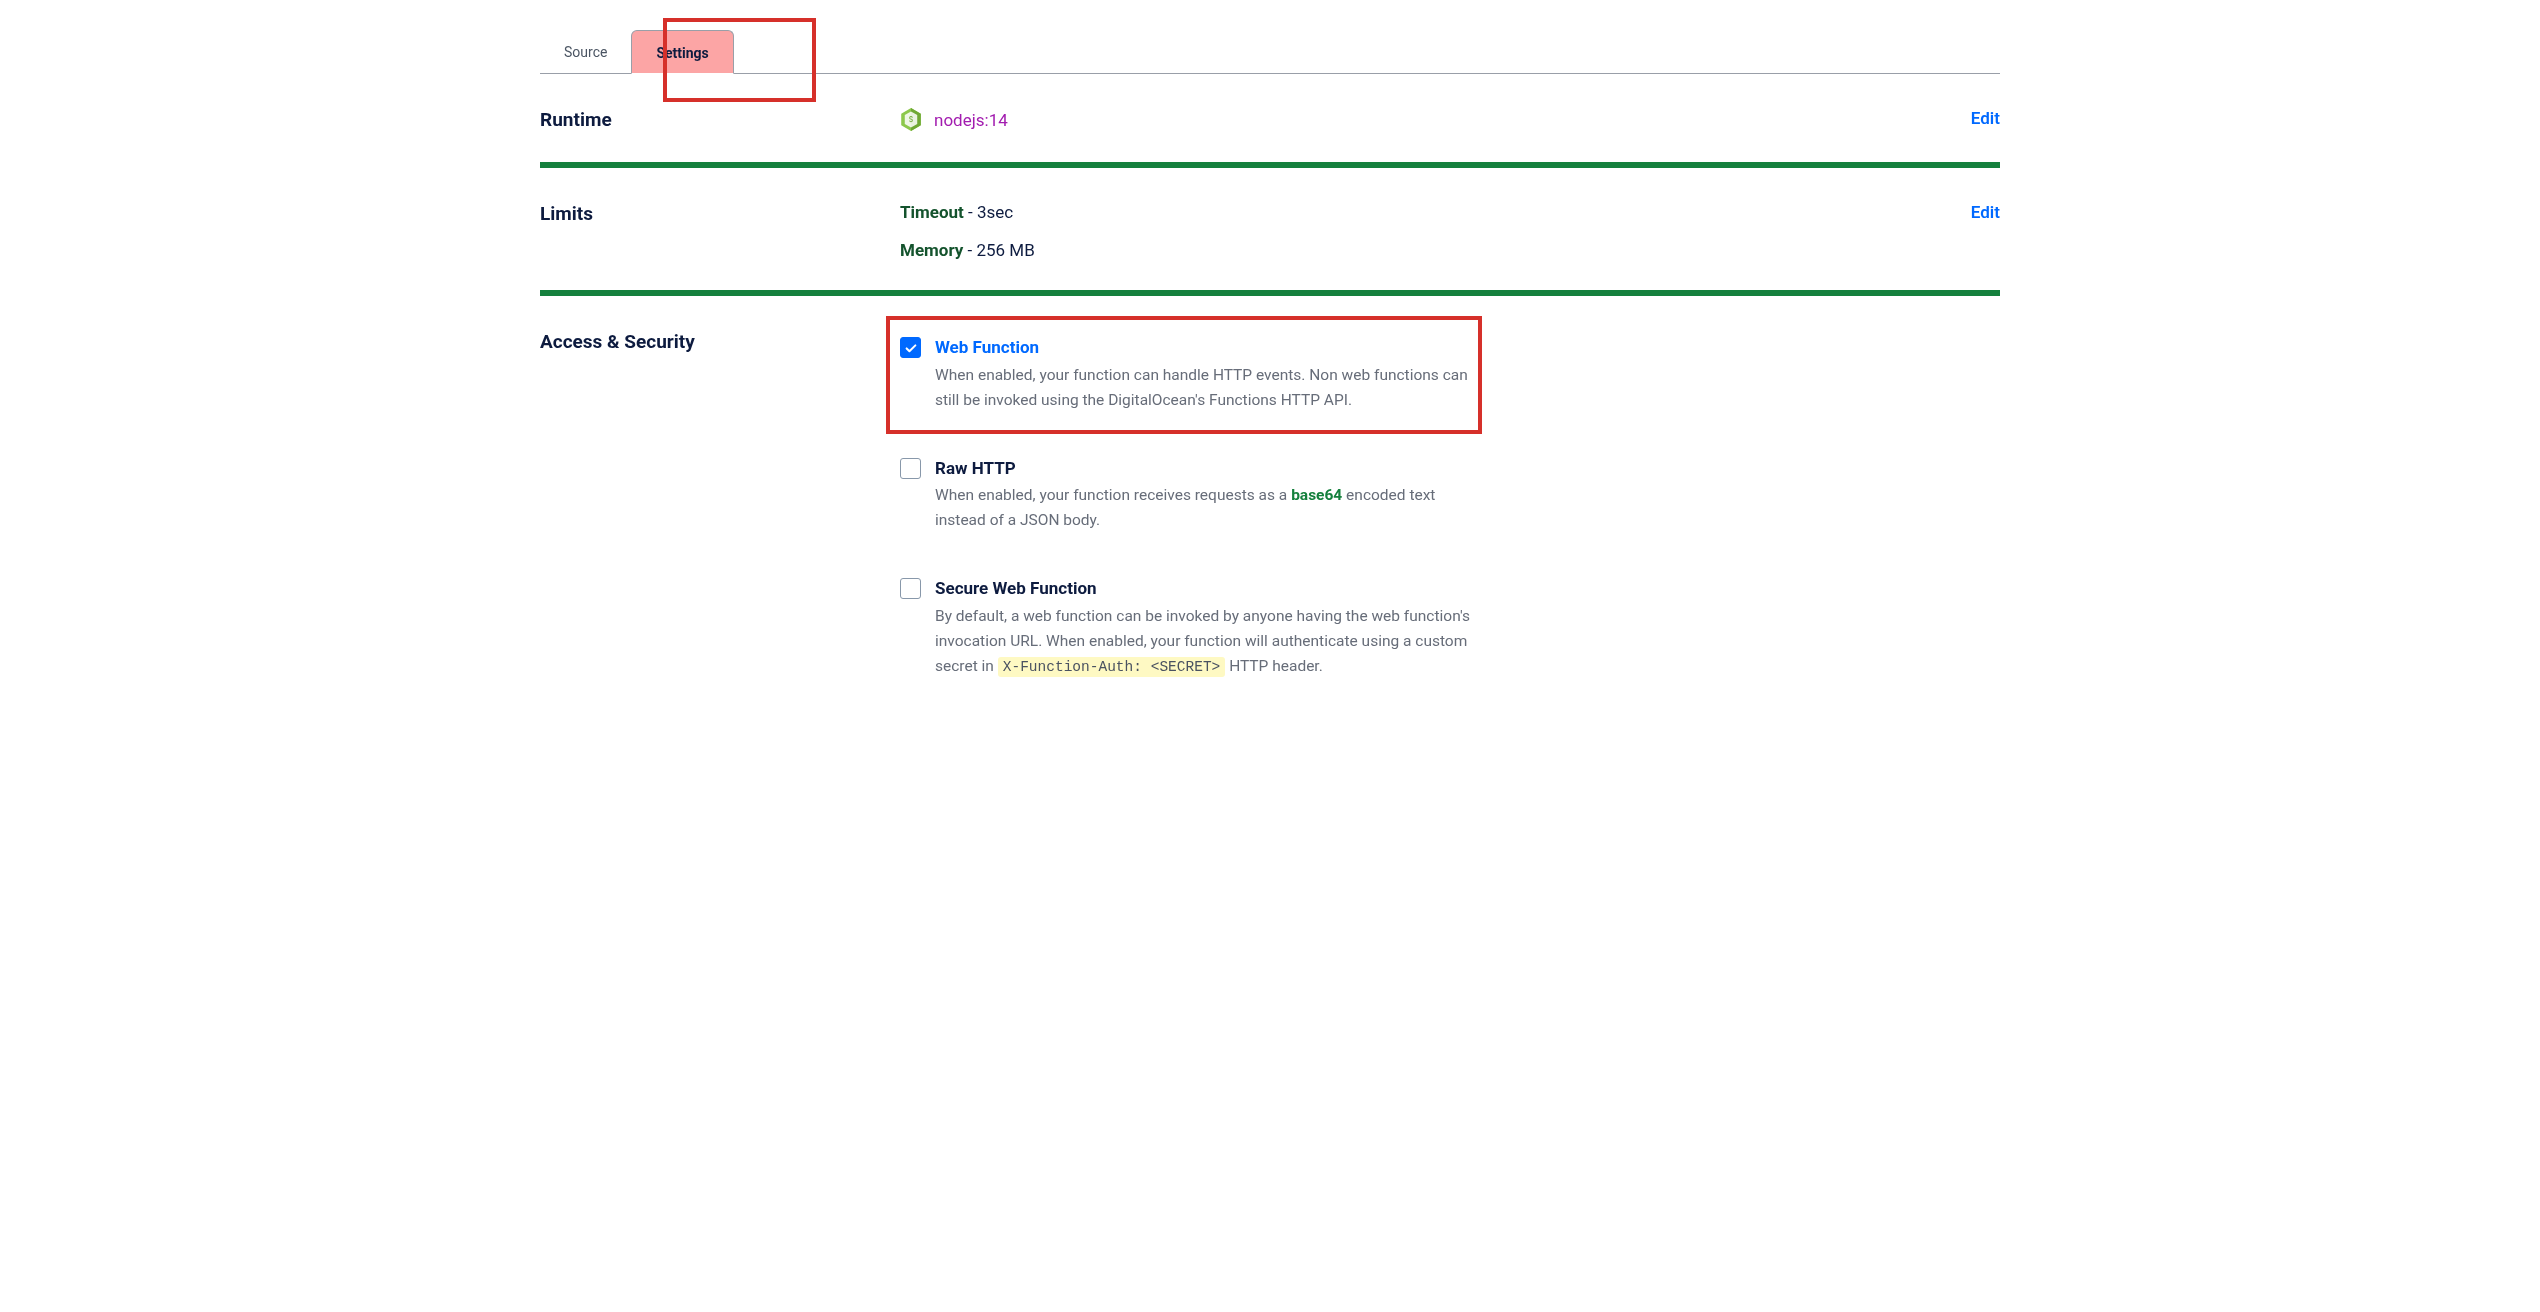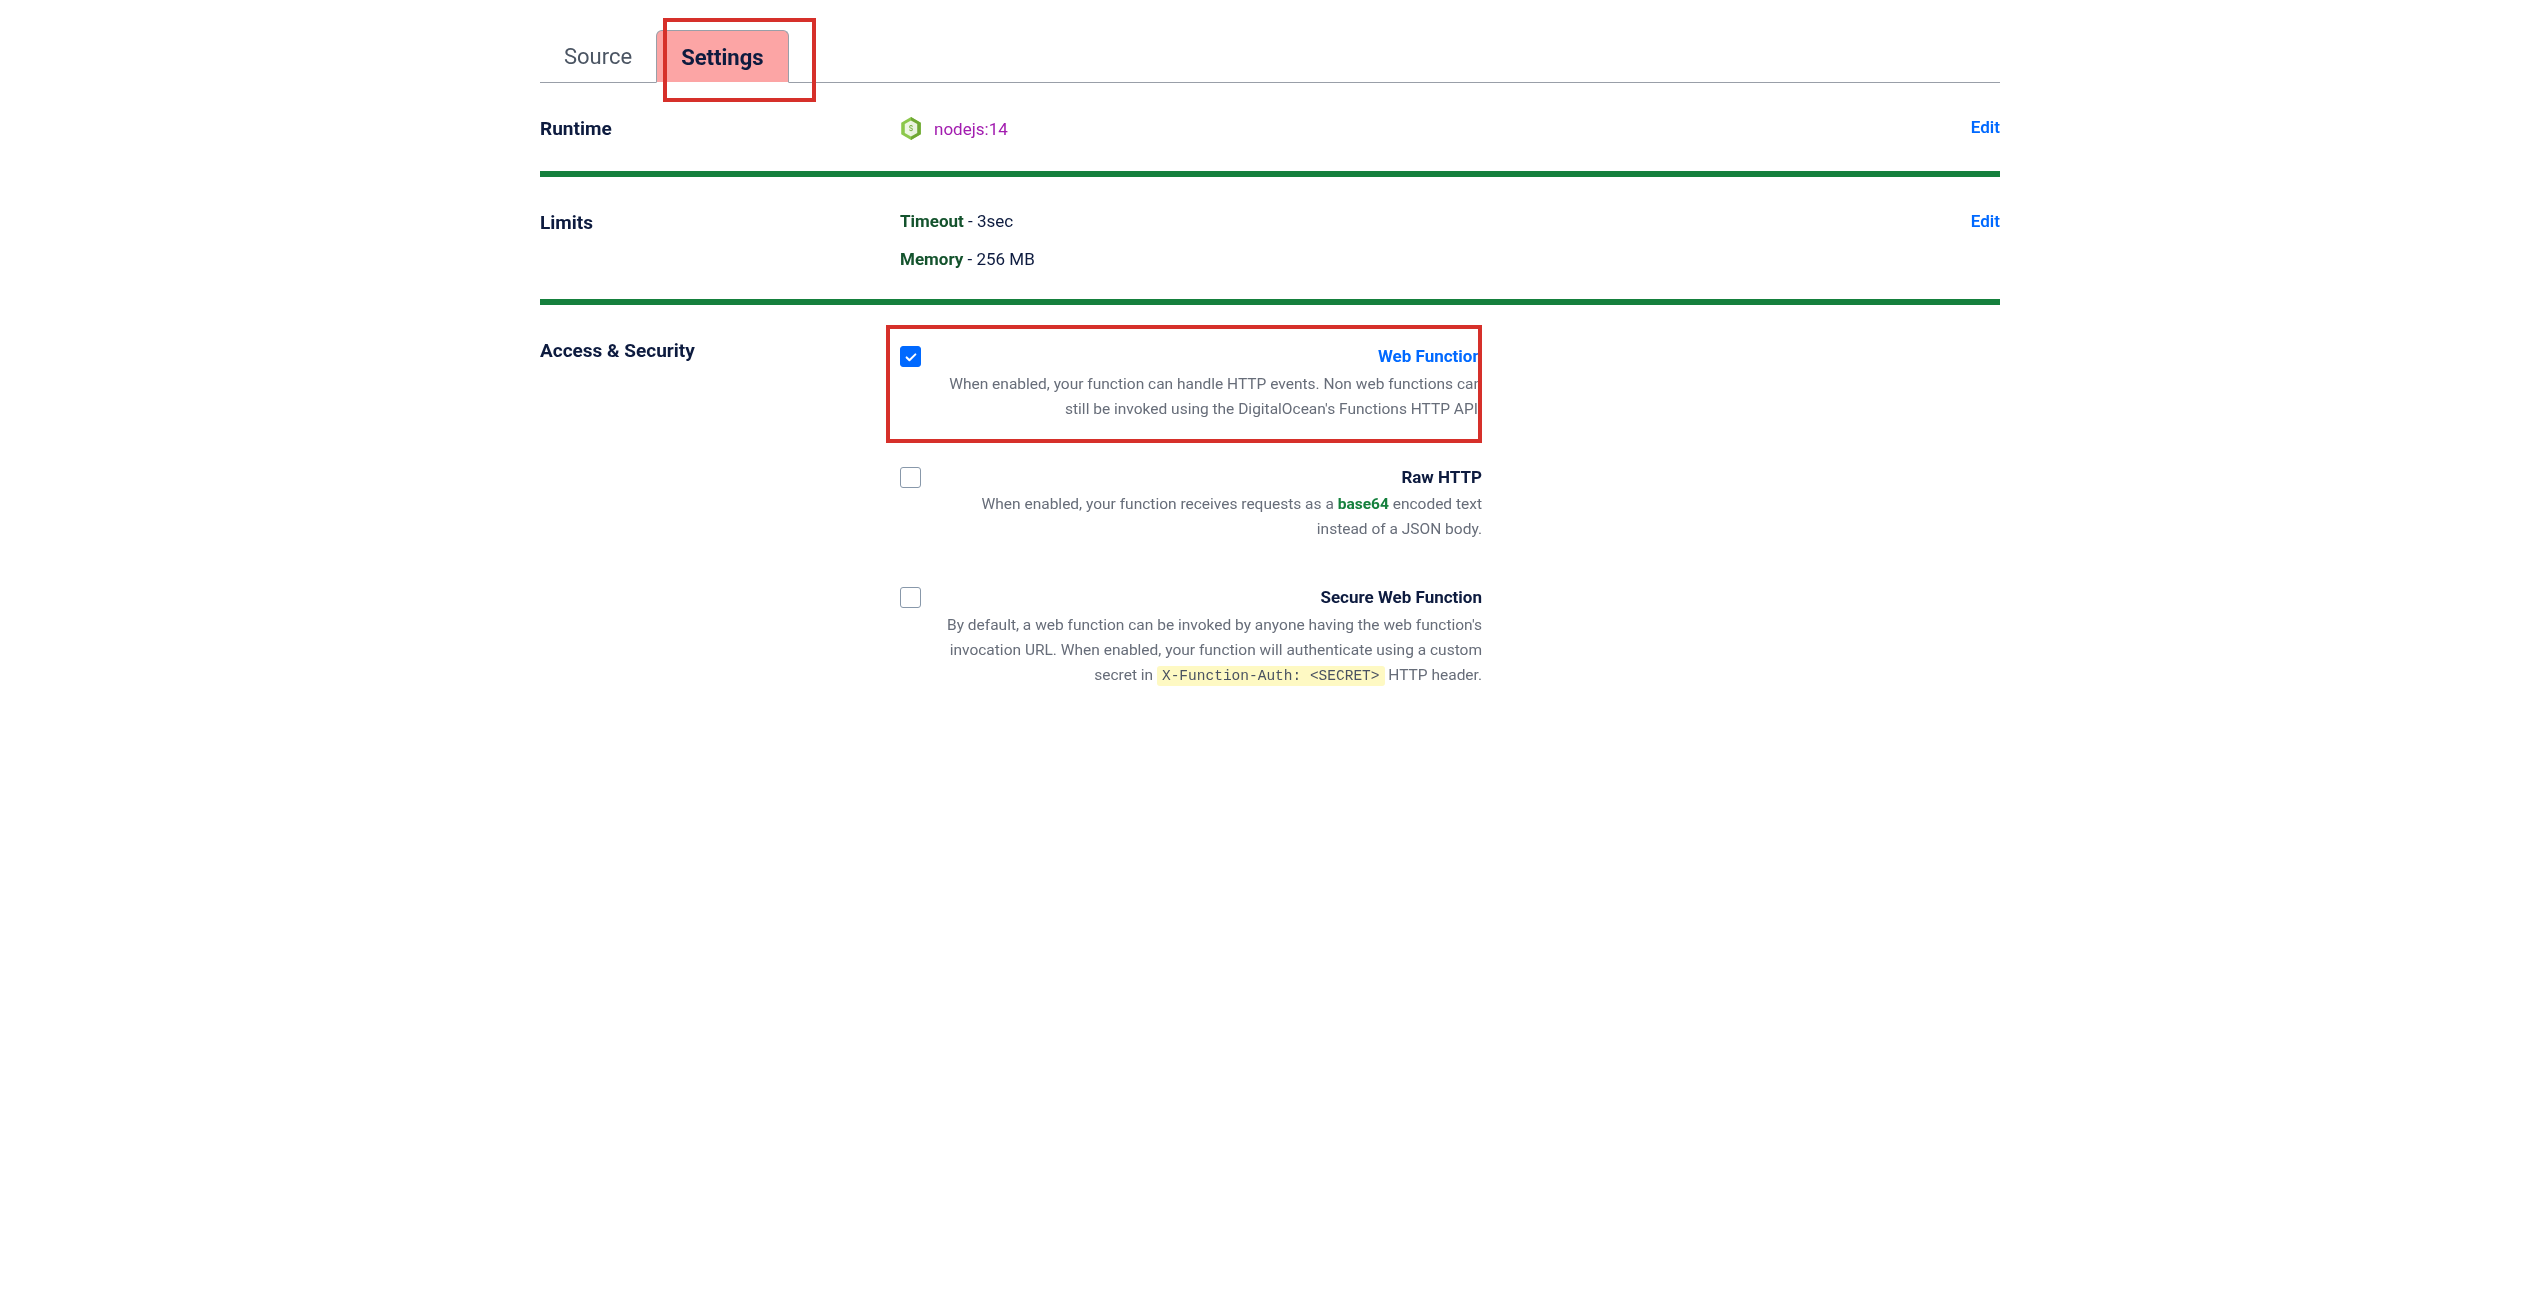--- a/index.html
+++ b/index.html
@@ -21,21 +21,21 @@
     .tab-wrap {
       position: relative;
     }
     .tabs {
       display: flex;
       gap: 0;
       border-bottom: 1px solid #999fa8;
     }
     .tab {
       padding: 14px 24px 12px;
-      font-size: 22px;
+      font-size: 14px;
       color: #4b5563;
       cursor: pointer;
       position: relative;
       font-weight: 400;
     }
     .tab.active {
       color: #0d1b3f;
       font-weight: 700;
       border: 1px solid #999fa8;
       border-bottom: 1px solid #ffffff;
@@ -149,21 +149,20 @@
       border-color: #0069ff;
     }
     .checkbox.checked svg {
       display: block;
     }
     .checkbox svg {
       display: none;
     }
     .check-text {
       flex: 1;
-      text-align: right;
     }
     .check-title {
       font-size: 17px;
       font-weight: 700;
       color: #0d1b3f;
       margin-bottom: 4px;
       line-height: 1.35;
     }
     .check-title.link {
       color: #0069ff;

